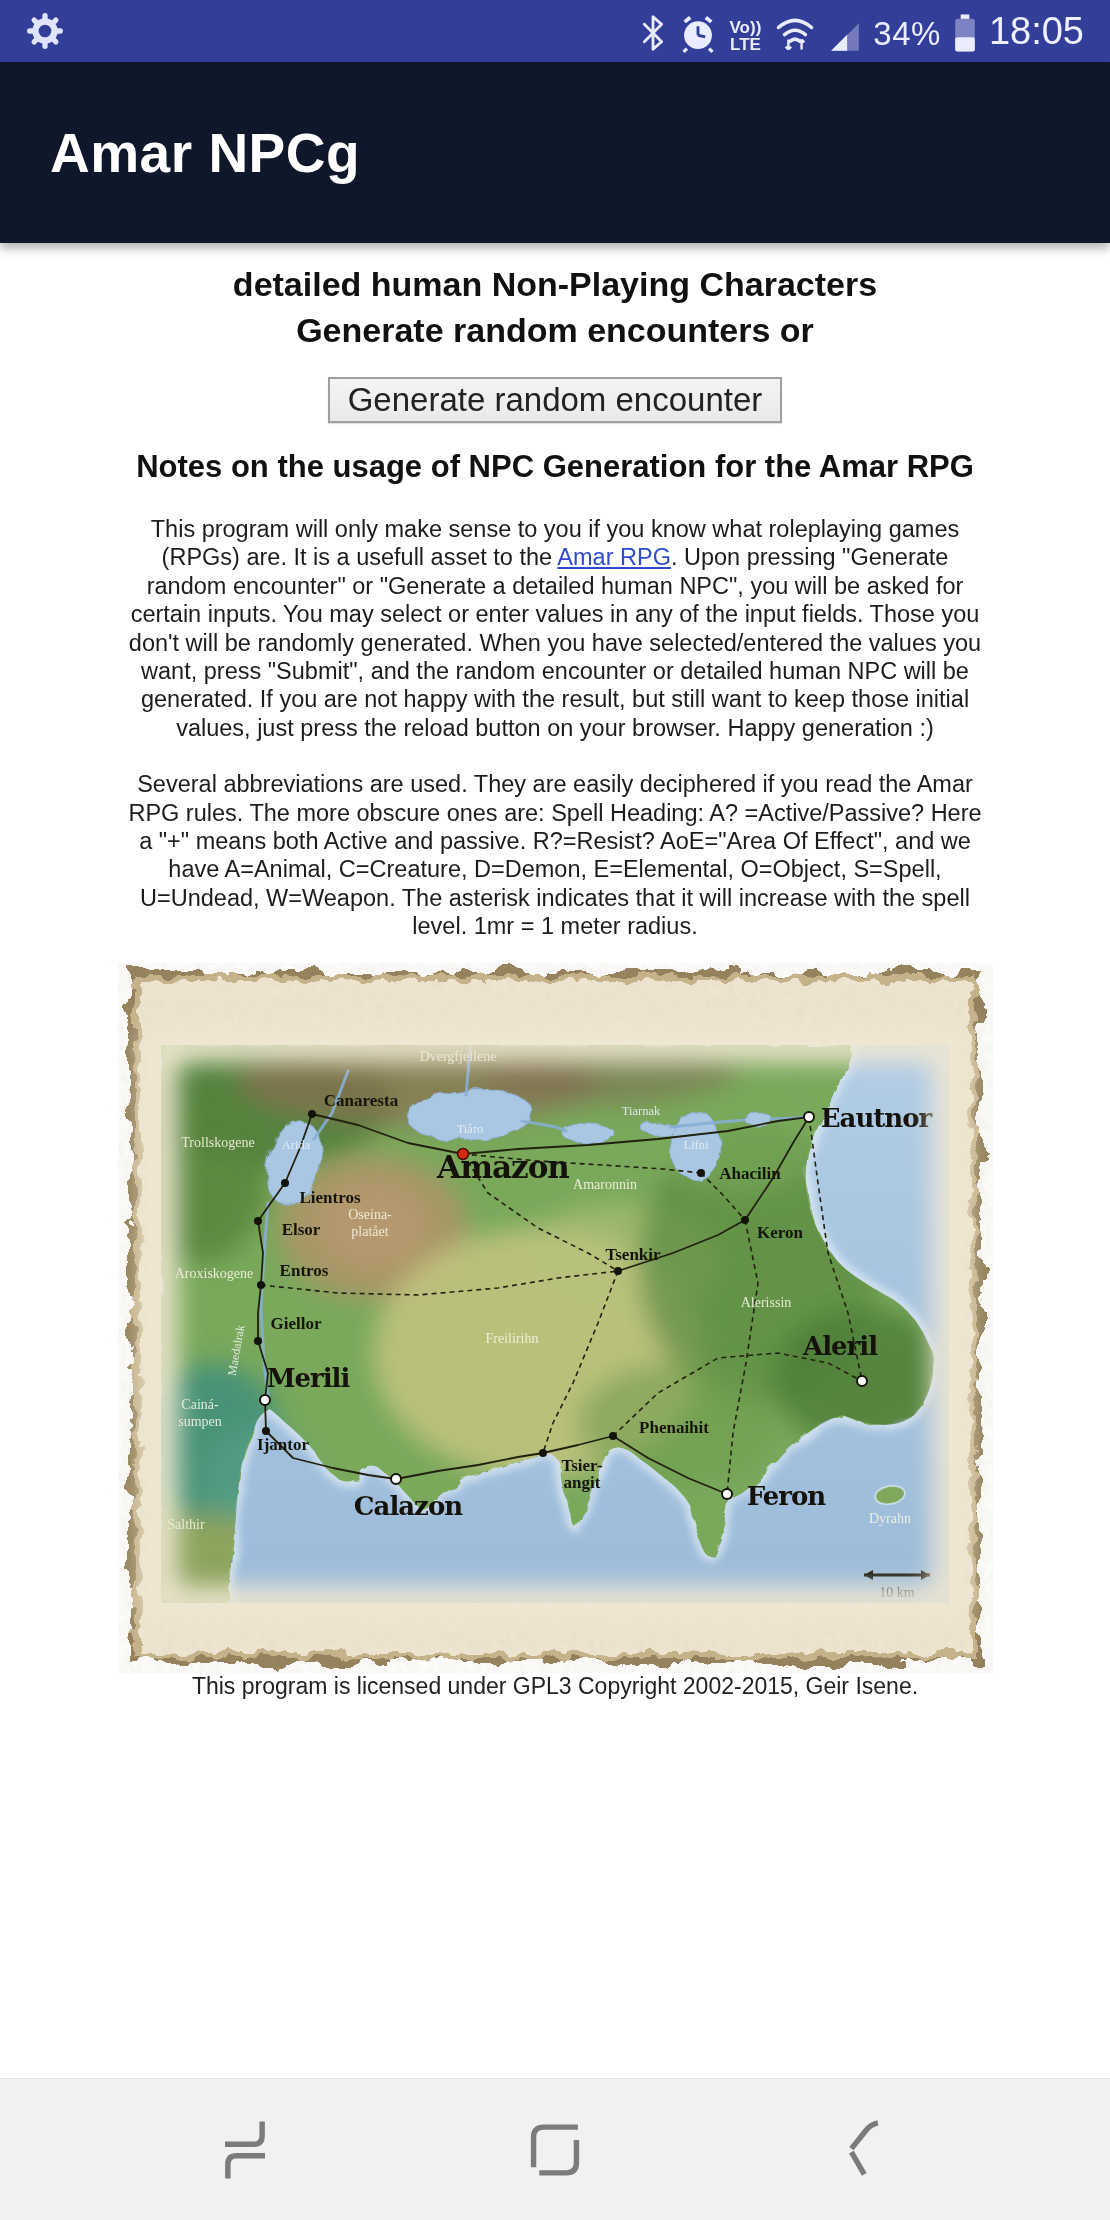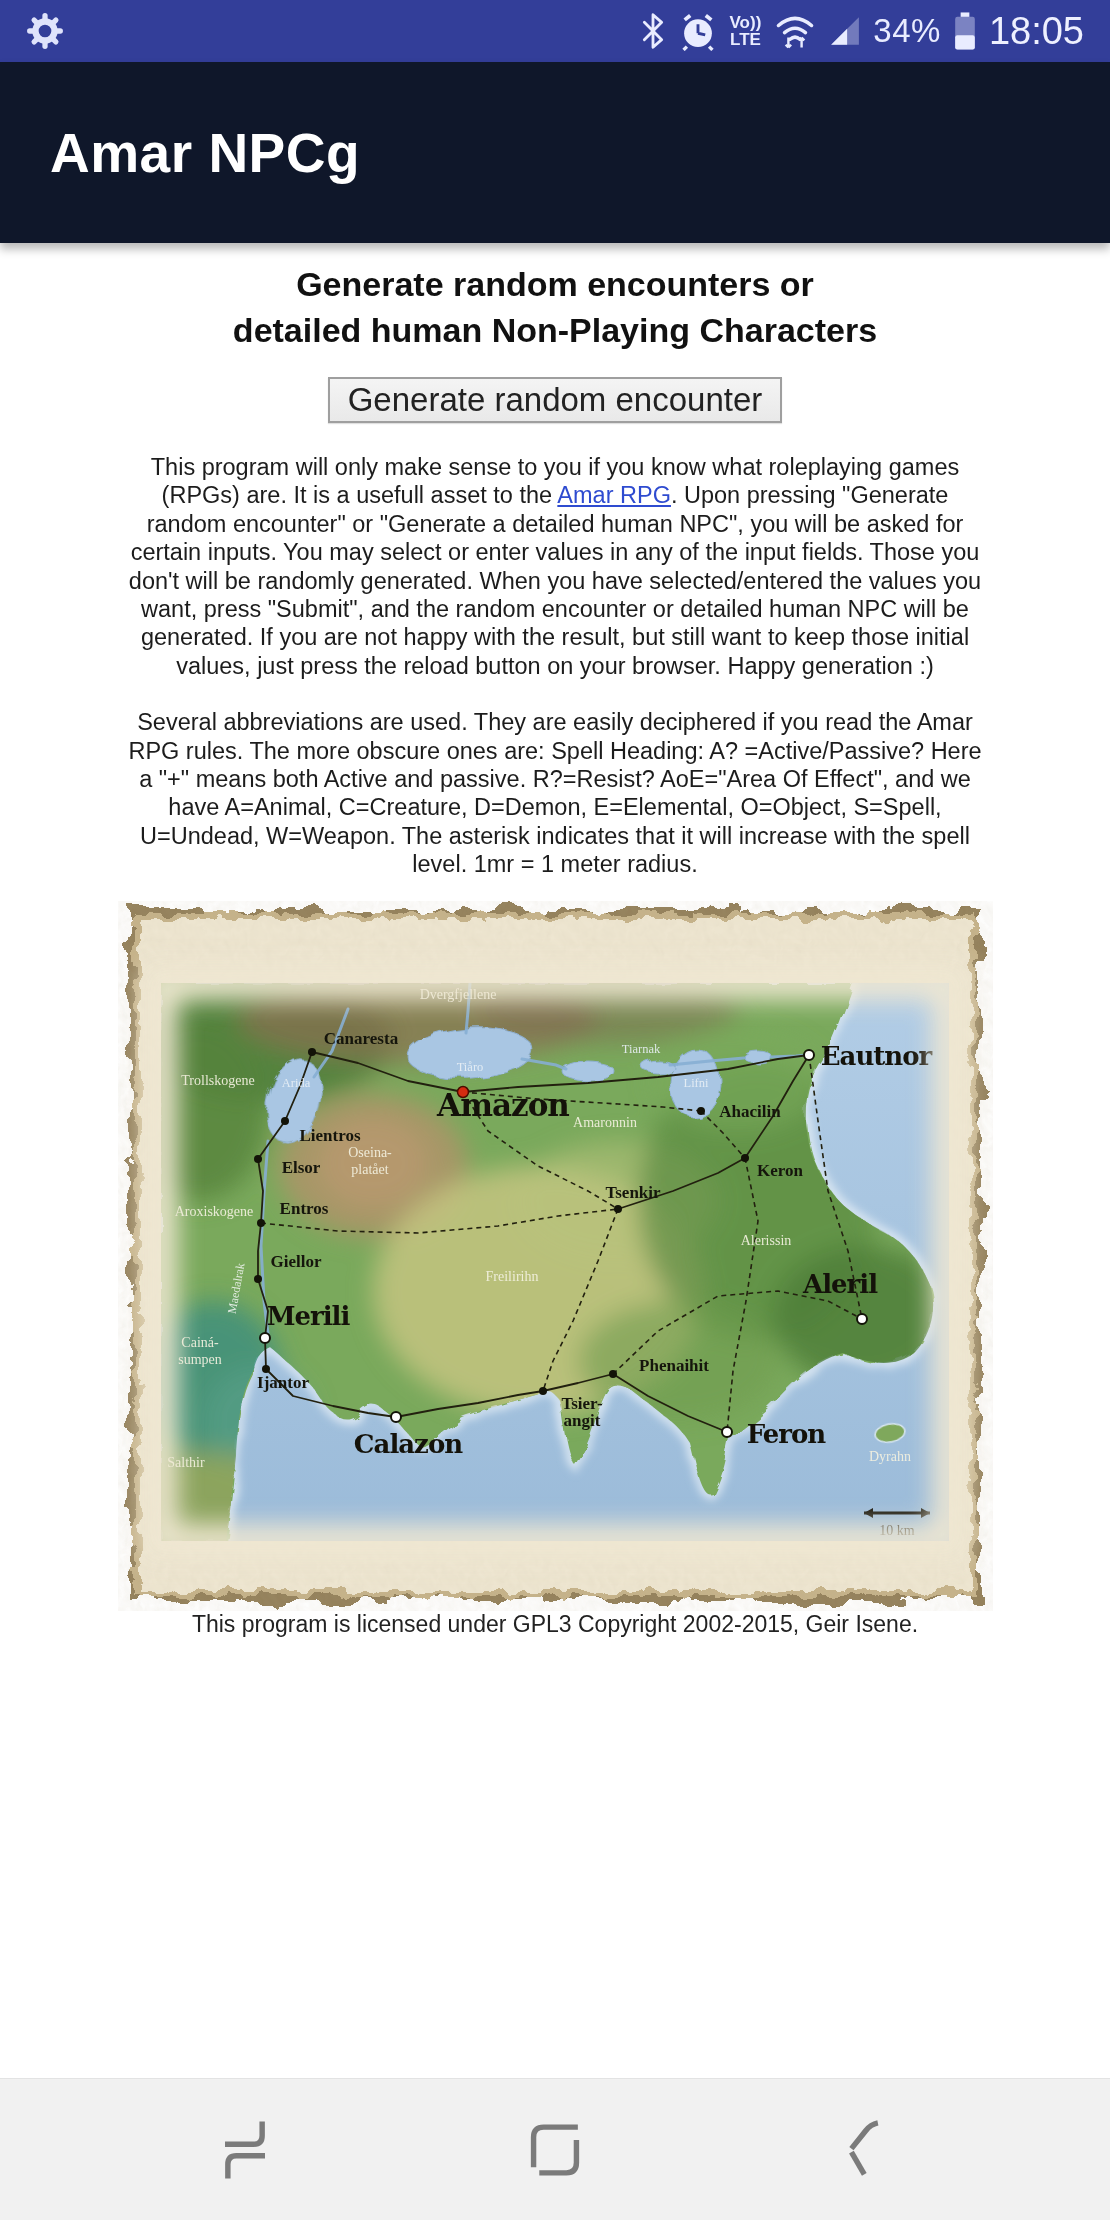--- a/index.html
+++ b/index.html
@@ -6,21 +6,21 @@
   body{
     width:1110px;height:2220px;position:relative;background:#fff;
     font-family:"Liberation Sans",sans-serif;overflow:hidden;
   }
   
   .statusbar{
     height:62px;background:#333e99;display:flex;align-items:center;
     padding:0 26px;box-sizing:border-box;color:#e9ecff;
   }
   .sb-spacer{flex:1;}
-  .sb-right{display:flex;align-items:center;gap:12px;}
+  .sb-right{display:flex;align-items:flex-end;gap:12px;}
   .sb-text{font-size:33px;color:#e9ecff;letter-spacing:0.5px;}
   .sb-time{font-size:38px;color:#eef0ff;}
   
   .appbar{
     height:181px;background:#0f172a;display:flex;align-items:center;
     padding-left:50px;box-shadow:0 6px 9px rgba(0,0,0,.28);position:relative;z-index:2;
   }
   .appbar h1{margin:0;font-size:55px;font-weight:bold;color:#ffffff;letter-spacing:0.5px;}
   
   .content{padding-top:18px;}
@@ -132,28 +132,29 @@
     <span class="sb-time">18:05</span>
   </div>
 </div>
 
 <div class="appbar">
   <h1>Amar NPCg</h1>
 </div>
 
 <div class="content">
   <div class="main-heading">
+    <div>detailed human Non-Playing Characters</div>
     <div>Generate random encounters or</div>
-    <div>detailed human Non-Playing Characters</div>
   </div>
 
   <div class="btn-row first">
     <button class="gen">Generate random encounter</button>
   </div>
 
+  <div class="notes-heading">Notes on the usage of NPC Generation for the Amar RPG</div>
 
   <p class="body-text"><span>This program will only make sense to you if you know what roleplaying games (RPGs) are. It is a usefull asset to the </span><a href="#" class="rpg-link">Amar RPG</a><span>. Upon pressing "Generate random encounter" or "Generate a detailed human NPC", you will be asked for certain inputs. You may select or enter values in any of the input fields. Those you don't will be randomly generated. When you have selected/entered the values you want, press "Submit", and the random encounter or detailed human NPC will be generated. If you are not happy with the result, but still want to keep those initial values, just press the reload button on your browser. Happy generation :)</span></p>
 
   <p class="body-text second">Several abbreviations are used. They are easily deciphered if you read the Amar RPG rules. The more obscure ones are: Spell Heading: A? =Active/Passive? Here a "+" means both Active and passive. R?=Resist? AoE="Area Of Effect", and we have A=Animal, C=Creature, D=Demon, E=Elemental, O=Object, S=Spell, U=Undead, W=Weapon. The asterisk indicates that it will increase with the spell level. 1mr = 1 meter radius.</p>
 
   <div class="map-wrap">
     <svg id="map-svg" width="875" height="710" viewBox="0 0 875 710">
       <defs>
         <filter id="rough1" x="-8%" y="-8%" width="116%" height="116%">
           <feTurbulence type="fractalNoise" baseFrequency="0.035" numOctaves="4" seed="7" result="n"></feTurbulence>

